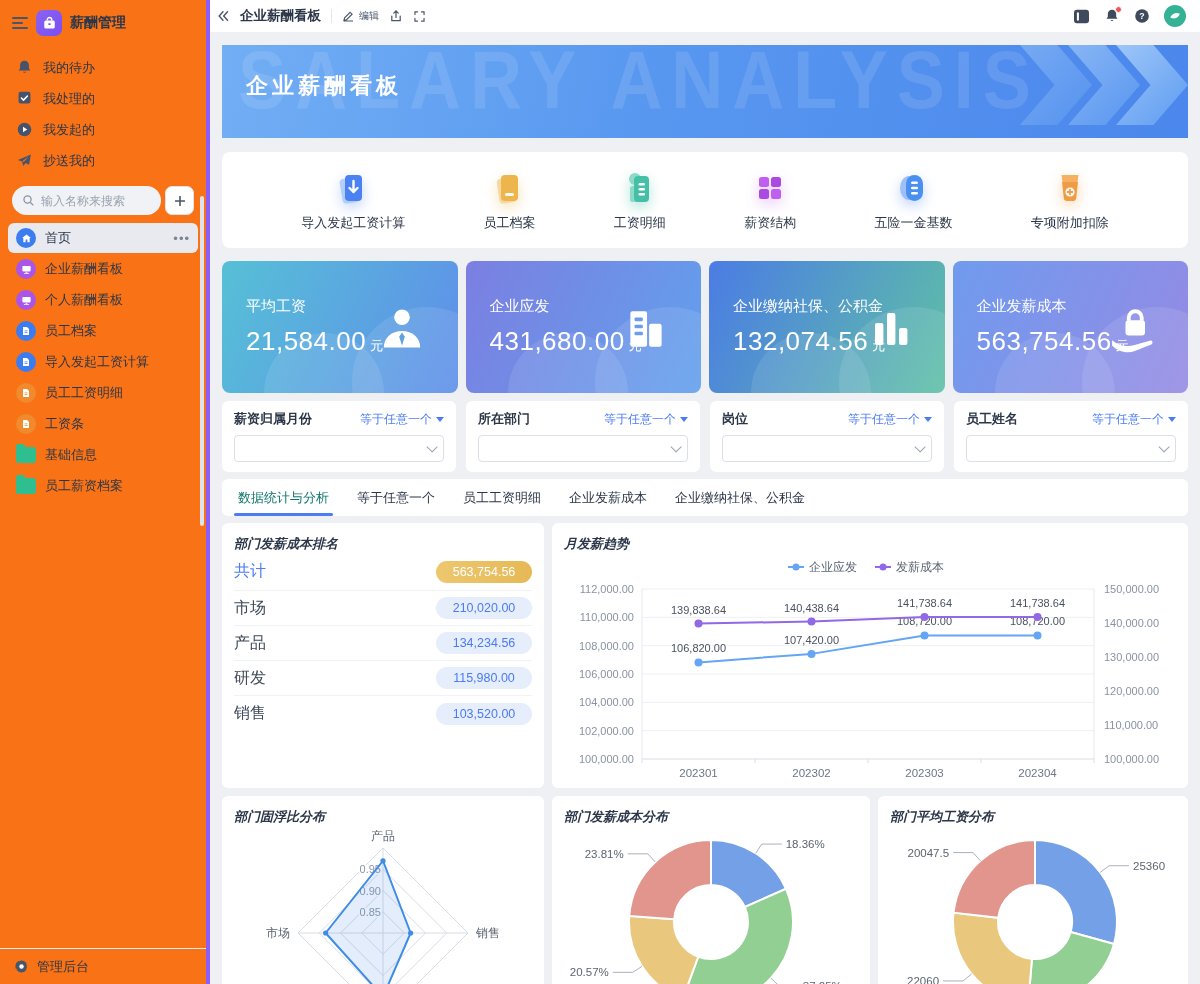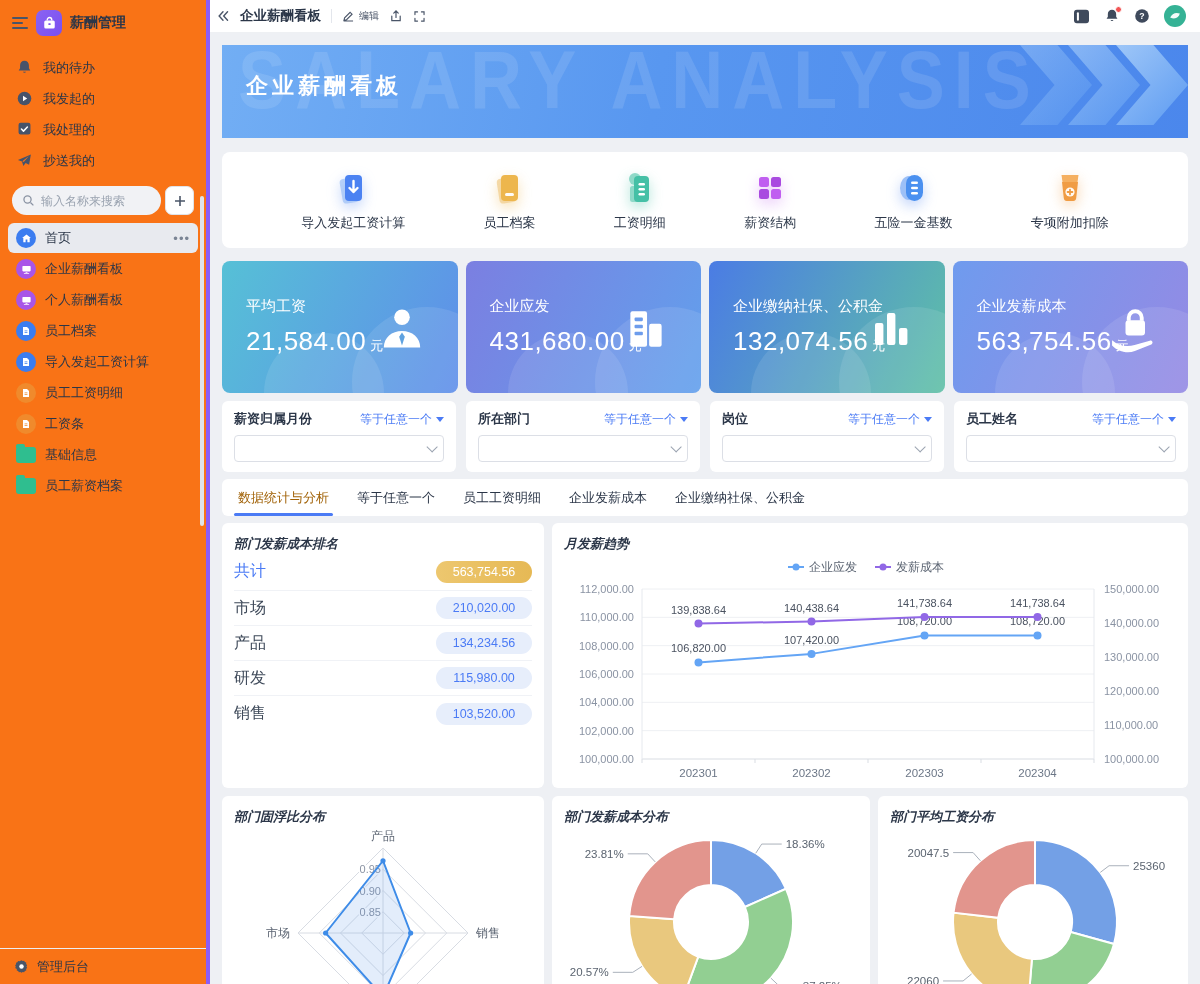--- a/index.html
+++ b/index.html
@@ -89,21 +89,21 @@
   .filter-head { display:flex; align-items:center; justify-content:space-between; }
   .filter-label { font-size:13px; font-weight:bold; color:#2b3648; }
   .filter-op { display:flex; align-items:center; gap:4px; color:#4b7bf5; font-size:12px; cursor:pointer; }
   .caret-down { width:0; height:0; border-left:4px solid transparent; border-right:4px solid transparent; border-top:5px solid #4b7bf5; }
   .filter-select { margin-top:7px; height:27px; border:1px solid #dcdfe6; border-radius:4px; display:flex; align-items:center; justify-content:flex-end; padding:0 9px; cursor:pointer; background:#fff; }
   .sel-chevron { width:8px; height:8px; border-right:1.5px solid #9aa3b0; border-bottom:1.5px solid #9aa3b0; transform:rotate(45deg) translateY(-3px); }
 
   
   .tabs { background:#fff; border-radius:6px; height:37px; display:flex; align-items:center; gap:28px; padding:0 16px; position:relative; margin-bottom:7px; }
   .tab { font-size:13px; color:#2b3648; cursor:pointer; height:100%; display:flex; align-items:center; position:relative; }
-  .tab.active { color:#a16207; }
+  .tab.active { color:#0f766e; }
   .tab.active::after { content:""; position:absolute; bottom:0; left:-4px; right:-4px; height:3px; border-radius:2px; background:#4b7bf5; }
 
   
   .row1 { display:flex; gap:8px; margin-bottom:8px; }
   .row2 { display:flex; gap:8px; }
   .panel { background:#fff; border-radius:6px; padding:12px; overflow:hidden; }
   .panel-title { font-size:13px; font-weight:bold; color:#2b3648;font-style:italic; }
   .p-rank { width:322px; height:265px; }
   .p-line { flex:1; height:265px; }
   .p-radar { width:322px; height:280px; }
@@ -146,31 +146,31 @@
     <nav class="sb-top">
       <div class="sb-top-item">
         <svg width="17" height="17" viewBox="0 0 20 20" fill="currentColor">
             <path d="M10 2.2c-3 0-5.2 2.3-5.2 5.2v3.4L3.2 13.4h13.6l-1.6-2.6V7.4c0-2.9-2.2-5.2-5.2-5.2z"></path>
             <path d="M8.2 15a1.9 1.9 0 0 0 3.6 0z"></path>
           </svg>
         <span>我的待办</span>
       </div>
       <div class="sb-top-item">
         <svg width="17" height="17" viewBox="0 0 20 20">
+            <path d="M3 4.5A2.5 2.5 0 0 1 5.5 2h9A2.5 2.5 0 0 1 17 4.5v9a2.5 2.5 0 0 1-2.5 2.5h-9A2.5 2.5 0 0 1 3 13.5z" fill="currentColor"></path>
+            <path d="M6.4 9.5l2.4 2.4 4.6-4.8" fill="none" stroke="#fff" stroke-width="1.8" stroke-linecap="round" stroke-linejoin="round"></path>
+          </svg>
+        <span>我处理的</span>
+      </div>
+      <div class="sb-top-item">
+        <svg width="17" height="17" viewBox="0 0 20 20">
             <circle cx="10" cy="10" r="8" fill="currentColor"></circle>
             <path d="M8.2 6.8l5 3.2-5 3.2z" fill="#fff"></path>
           </svg>
         <span>我发起的</span>
-      </div>
-      <div class="sb-top-item">
-        <svg width="17" height="17" viewBox="0 0 20 20">
-            <path d="M3 4.5A2.5 2.5 0 0 1 5.5 2h9A2.5 2.5 0 0 1 17 4.5v9a2.5 2.5 0 0 1-2.5 2.5h-9A2.5 2.5 0 0 1 3 13.5z" fill="currentColor"></path>
-            <path d="M6.4 9.5l2.4 2.4 4.6-4.8" fill="none" stroke="#fff" stroke-width="1.8" stroke-linecap="round" stroke-linejoin="round"></path>
-          </svg>
-        <span>我处理的</span>
       </div>
       <div class="sb-top-item">
         <svg width="17" height="17" viewBox="0 0 20 20" fill="currentColor">
             <path d="M17.5 2.8L2.3 9.3l4.7 1.9 1.7 5.2 2.6-3.4 4.1 2.1zM7.4 11l7.6-6-5.9 6.8z"></path>
           </svg>
         <span>抄送我的</span>
       </div>
     </nav>
 
     <div class="sb-search-row">

